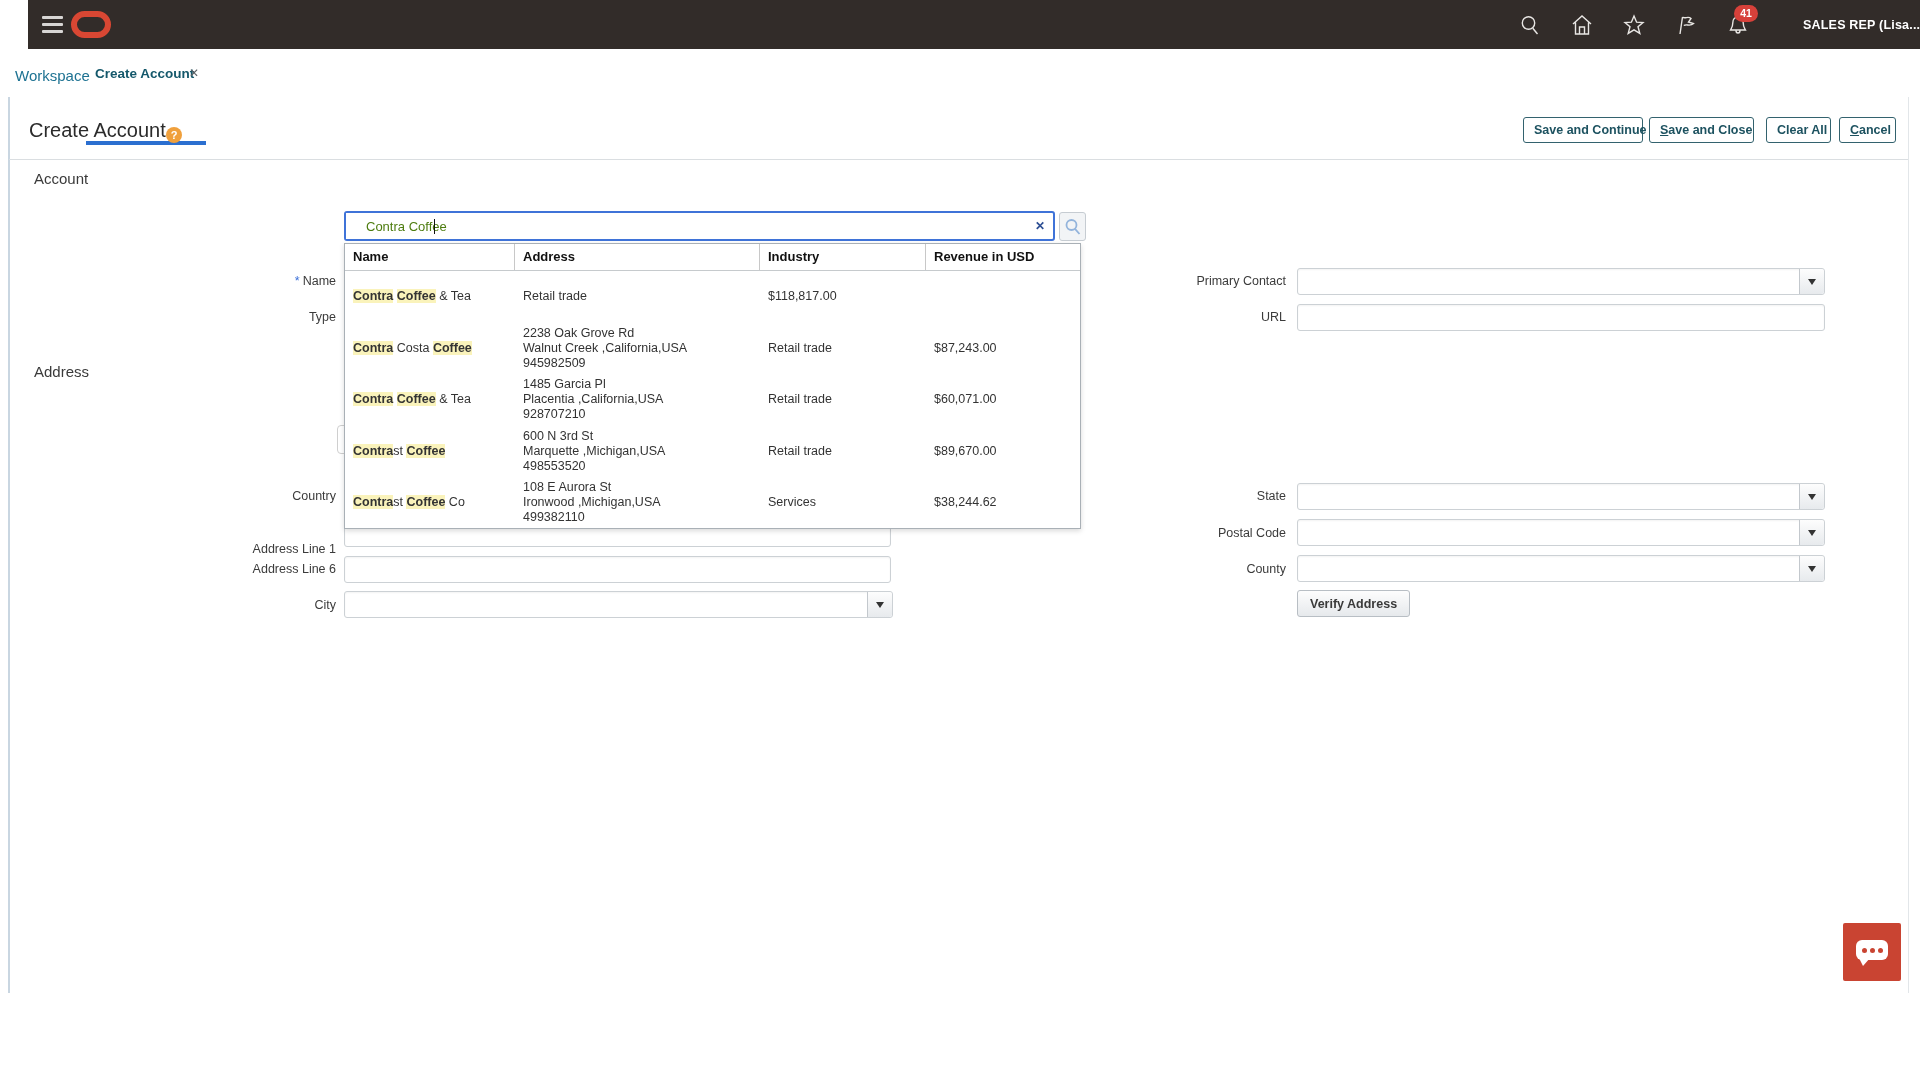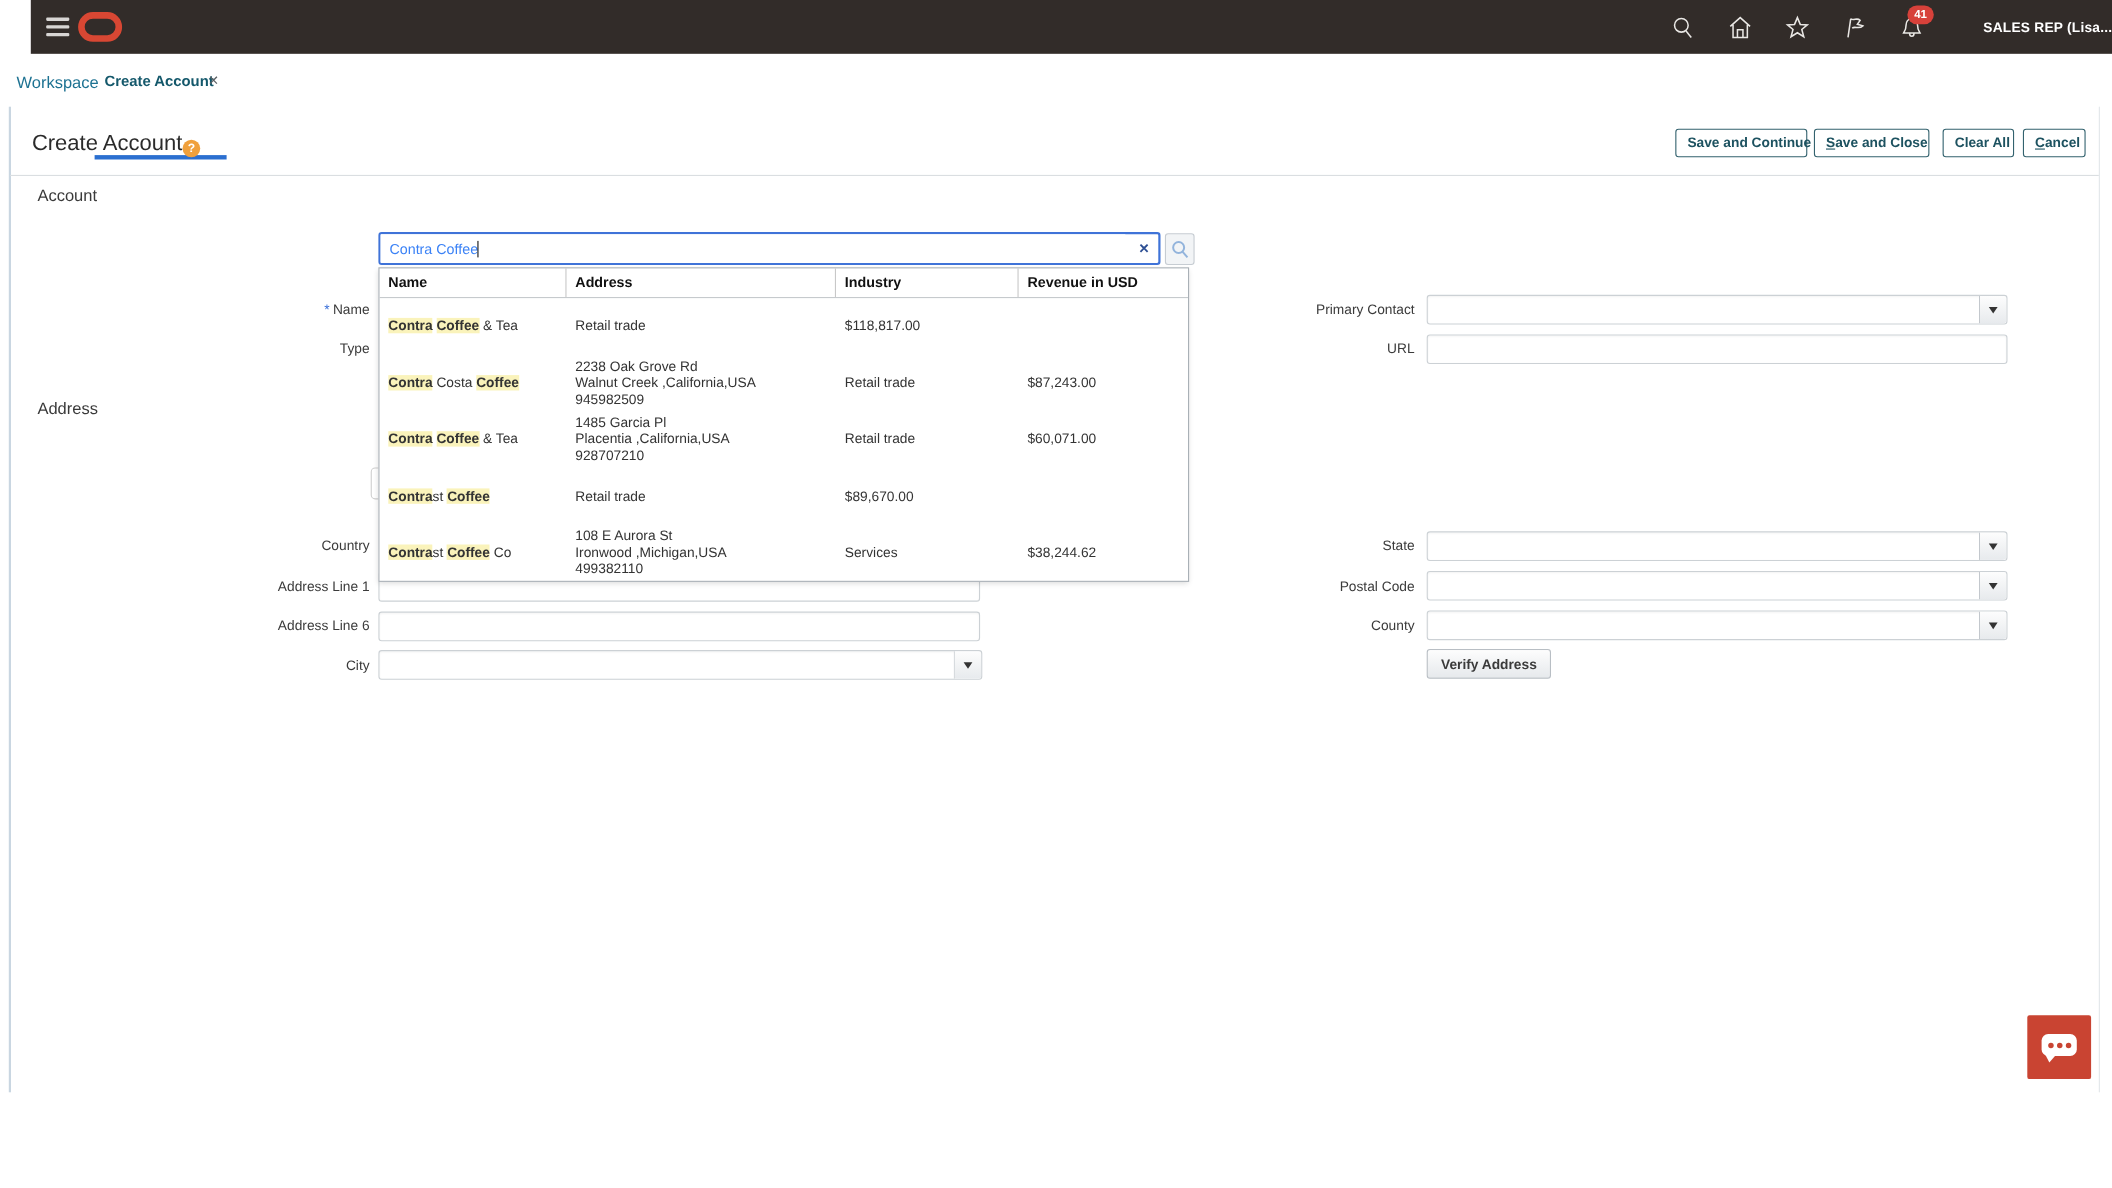--- a/index.html
+++ b/index.html
@@ -58,21 +58,21 @@
                  border-right:4.5px solid transparent; border-top:6px solid #333; }
   .verify-btn { position:absolute; left:1297px; top:590px; height:27px; padding:0 12px;
                 background:linear-gradient(#fdfdfd,#e6e9ec); border:1px solid #b8bec4; border-radius:3px;
                 font-size:12.5px; font-weight:bold; color:#3a3a3a; cursor:pointer; }
   .sliver { position:absolute; left:337px; top:425px; width:10px; height:29px; background:#fff;
             border:1px solid #cfcfcf; border-radius:4px 0 0 4px; z-index:5; }
 
   
   .search-wrap { position:absolute; left:344px; top:211px; width:711px; height:30px; z-index:11;
                  border:2px solid #3f73d8; border-radius:3px; background:#fff; }
-  .search-wrap input { width:calc(100% - 30px); height:100%; border:none; outline:none; font:13px "Liberation Sans",sans-serif; padding:0 8px; color:#3b82f6; }
+  .search-wrap input { width:calc(100% - 30px); height:100%; border:none; outline:none; font:13px "Liberation Sans",sans-serif; padding:0 20px; color:#4d7c0f; }
   .caret { position:absolute; left:88px; top:6px; width:1px; height:15px; background:#111; }
   .clear-x { position:absolute; right:8px; top:6px; font-size:12px; font-weight:bold; color:#2d4f94; cursor:pointer; }
   .mag-btn { position:absolute; left:1059px; top:212px; width:27px; height:29px; background:#f2f4f6;
              border:1px solid #c6ccd2; border-radius:3px; cursor:pointer; z-index:11; }
   .mag-btn svg { position:absolute; left:4px; top:5px; width:18px; height:18px; stroke:#93b4dc; fill:none; stroke-width:1.8; }
 
   
   .dropdown { position:absolute; left:344px; top:243px; width:737px; height:286px; background:#fff;
               border:1px solid #a9b0b6; box-shadow:0 2px 5px rgba(0,0,0,.15); z-index:10; }
   .dd-head { display:grid; grid-template-columns:170px 245px 166px 156px; height:27px; border-bottom:1px solid #c6cacd; }
@@ -169,21 +169,21 @@
   </div>
 
   <div class="section-h" style="left:34px; top:170px;">Account</div>
   <div class="section-h" style="left:34px; top:363px;">Address</div>
 
   <div class="lbl lbl-l" style="top:274px;">
     <span class="req">*</span><span>Name</span>
   </div>
   <div class="lbl lbl-l" style="top:310px;">Type</div>
   <div class="lbl lbl-l" style="top:489px;">Country</div>
-  <div class="lbl lbl-l" style="top:526px;text-align:right;">Address Line 1</div>
+  <div class="lbl lbl-l" style="top:542px;text-align:right;">Address Line 1</div>
   <div class="lbl lbl-l" style="top:562px;">Address Line 6</div>
   <div class="lbl lbl-l" style="top:598px;">City</div>
 
   <div class="sliver"></div>
 
   <div class="field" style="left:344px; top:520px; width:547px;"><input style=""></div>
   <div class="field" style="left:344px; top:556px; width:547px;"><input style=""></div>
   <div class="field" style="left:344px; top:591px; width:549px;">
     <input style="width: calc(100% - 27px);">
     <div class="combo-arrow"></div>
@@ -254,20 +254,25 @@
           <div class="c">
             <div>1485 Garcia Pl</div>
             <div>Placentia ,California,USA</div>
             <div>928707210</div>
           </div>
           <div class="c">Retail trade</div>
           <div class="c">$60,071.00</div>
         </div>
         <div class="dd-row">
           <div class="c name"><span class="hl">Contra</span><span>st </span><span class="hl">Coffee</span></div>
+          <div class="c">
+            <div>600 N 3rd St</div>
+            <div>Marquette ,Michigan,USA</div>
+            <div>498553520</div>
+          </div>
           <div class="c">Retail trade</div>
           <div class="c">$89,670.00</div>
         </div>
         <div class="dd-row">
           <div class="c name"><span class="hl">Contra</span><span>st </span><span class="hl">Coffee</span><span> Co</span></div>
           <div class="c">
             <div>108 E Aurora St</div>
             <div>Ironwood ,Michigan,USA</div>
             <div>499382110</div>
           </div>

